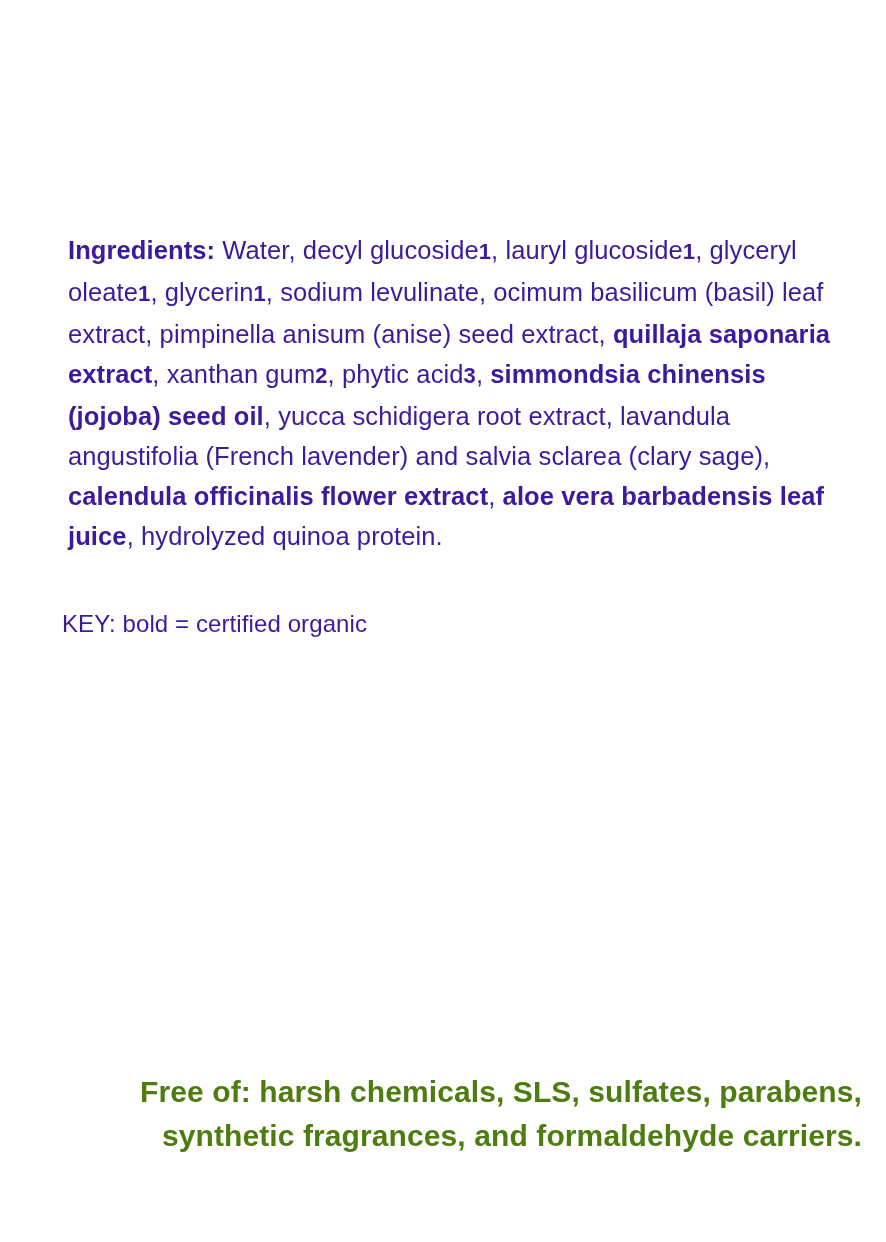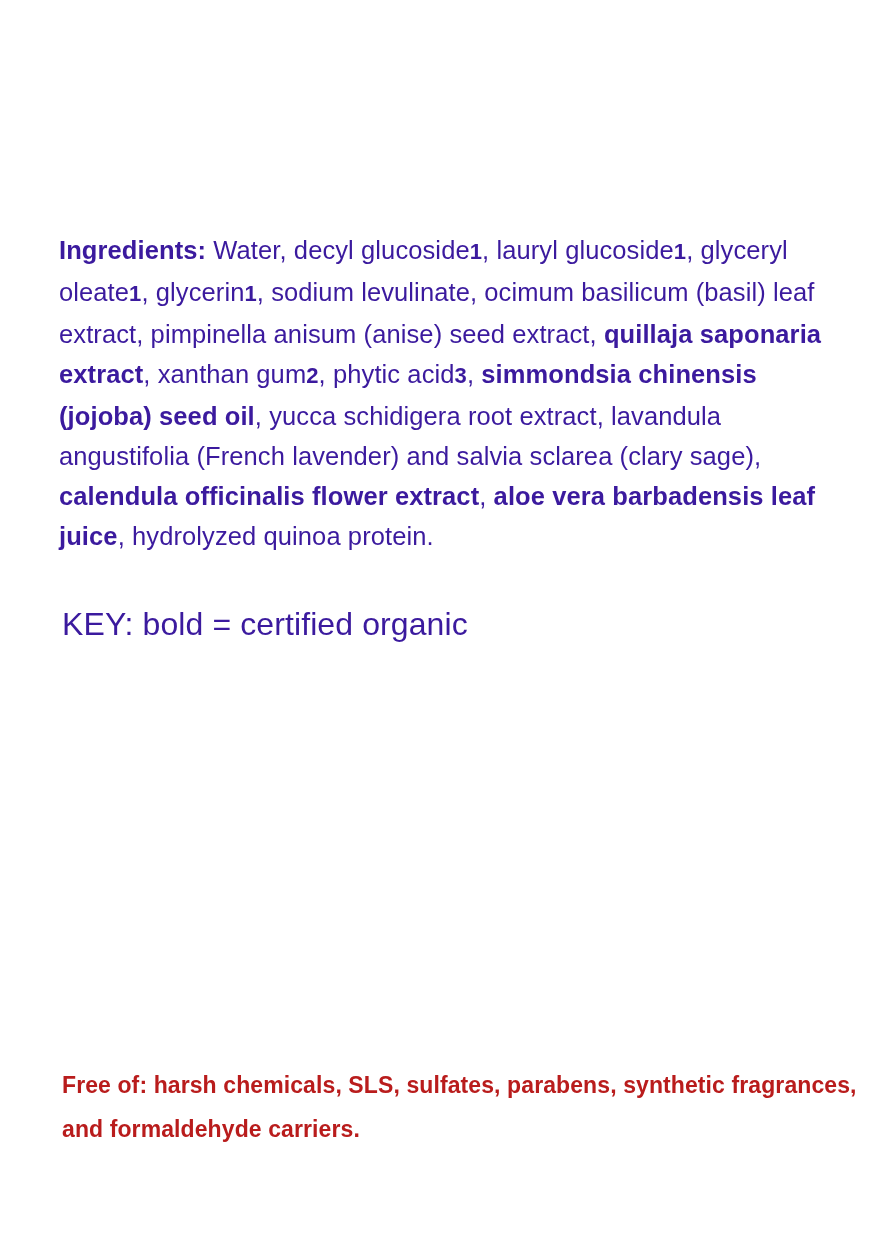--- a/index.html
+++ b/index.html
@@ -15,21 +15,21 @@
     overflow: hidden;
   }
   .page {
     position: relative;
     width: 886px;
     height: 1242px;
     box-sizing: border-box;
   }
   .ingredients-block {
     position: absolute;
-    left: 59px;
+    left: 68px;
     top: 204px;
     width: 790px;
     font-size: 25.5px;
     line-height: 40px;
     letter-spacing: 0.1px;
     color: #3b1a9e;
     font-weight: 400;
   }
   .ingredients-block .lead {
     font-weight: 700;
@@ -39,45 +39,46 @@
   }
   .sup {
     font-weight: 700;
     font-size: 22px;
   }
   .key-block {
     position: absolute;
     left: 62px;
     top: 604px;
     width: 790px;
-    font-size: 32px;
+    font-size: 24px;
     line-height: 40px;
     letter-spacing: 0.1px;
     color: #3b1a9e;
   }
   .key-title {
     font-weight: 400;
   }
   .key-line {
     font-weight: 400;
     white-space: nowrap;
   }
   .key-line .marker {
     font-weight: 700;
   }
   .freeof-block {
     position: absolute;
     left: 62px;
     top: 1040px;
     width: 800px;
-    font-size: 23px;
+    font-size: 30px;
     line-height: 44px;
     letter-spacing: 0.1px;
     font-weight: 700;
-    color: #b91c1c;
+    color: #4d7c0f;
+    text-align: right;
   }
 </style>
 </head>
 <body>
 
 <div class="page">
 
   <p class="ingredients-block">
     <span class="lead">Ingredients:</span><span><span> Water, decyl glucoside</span><span class="sup">1</span><span>, lauryl glucoside</span><span class="sup">1</span><span>, glyceryl oleate</span><span class="sup">1</span><span>, glycerin</span><span class="sup">1</span><span>, sodium levulinate, ocimum basilicum (basil) leaf extract, pimpinella anisum (anise) seed extract, </span><b>quillaja saponaria extract</b><span>, xanthan gum</span><span class="sup">2</span><span>, phytic acid</span><span class="sup">3</span><span>, </span><b>simmondsia chinensis (jojoba) seed oil</b><span>, yucca schidigera root extract, lavandula angustifolia (French lavender) and salvia sclarea (clary sage), </span><b>calendula officinalis flower extract</b><span>, </span><b>aloe vera barbadensis leaf juice</b><span>, hydrolyzed quinoa protein.</span></span>
   </p>

